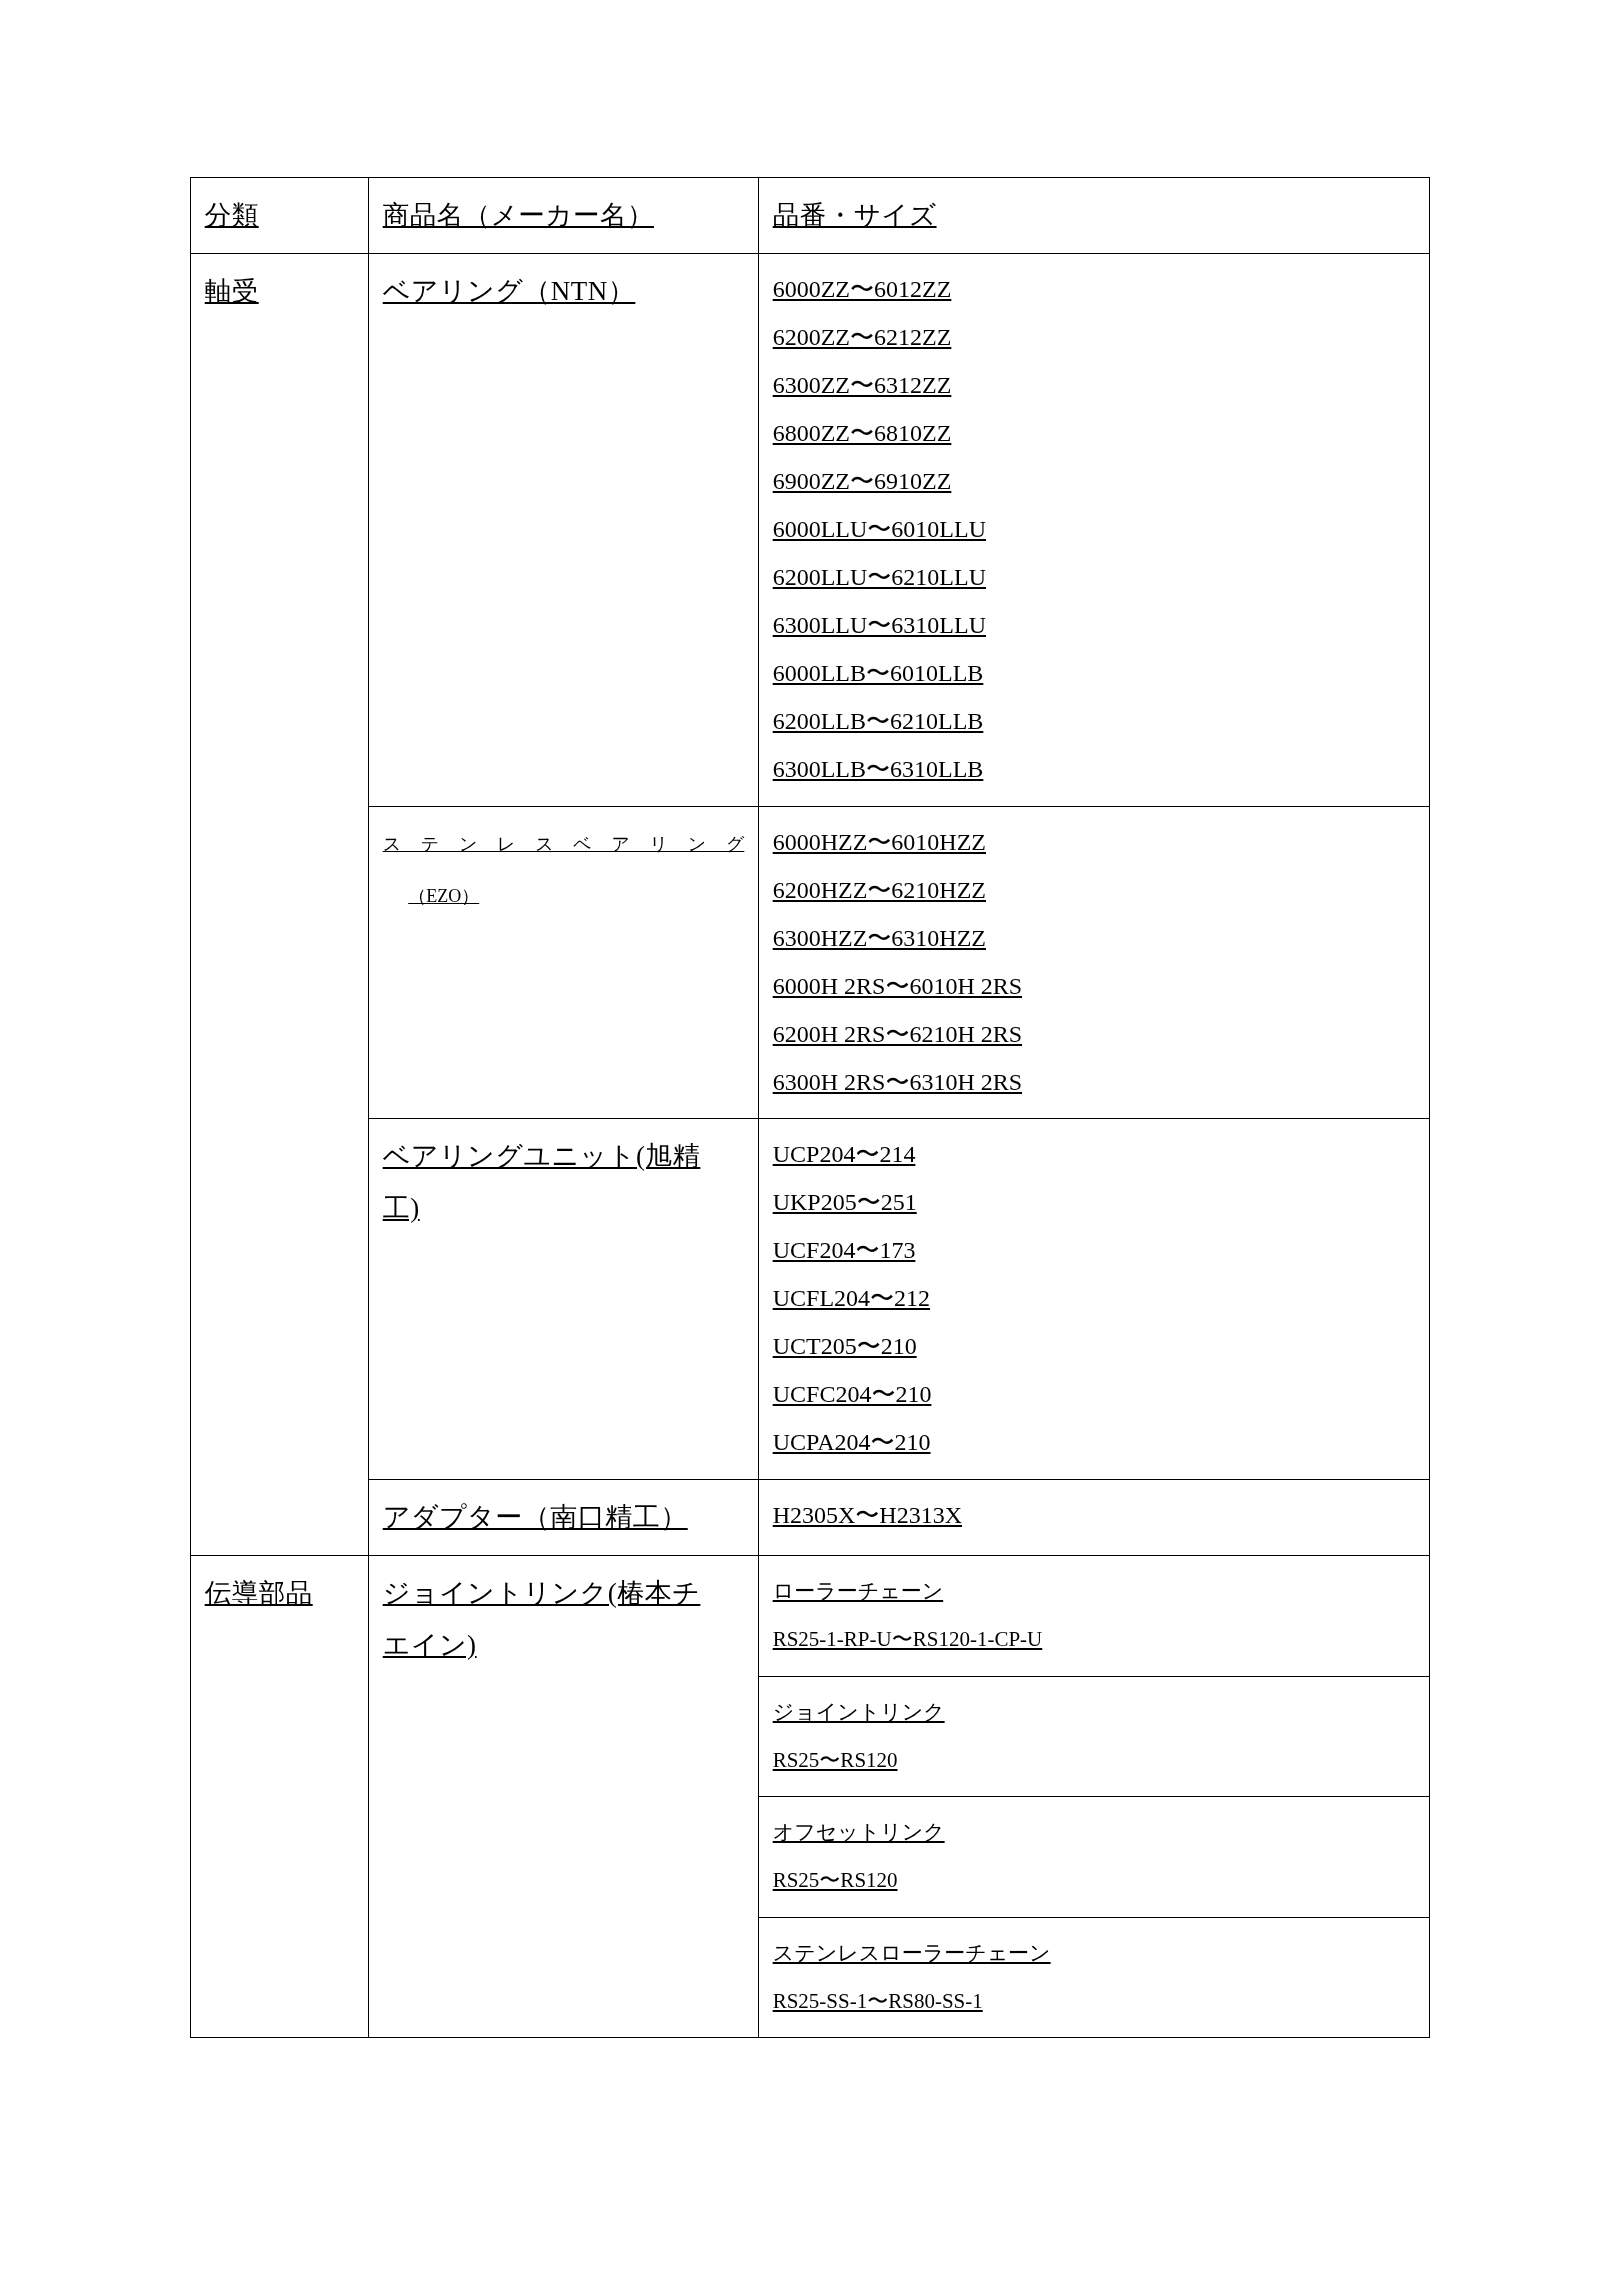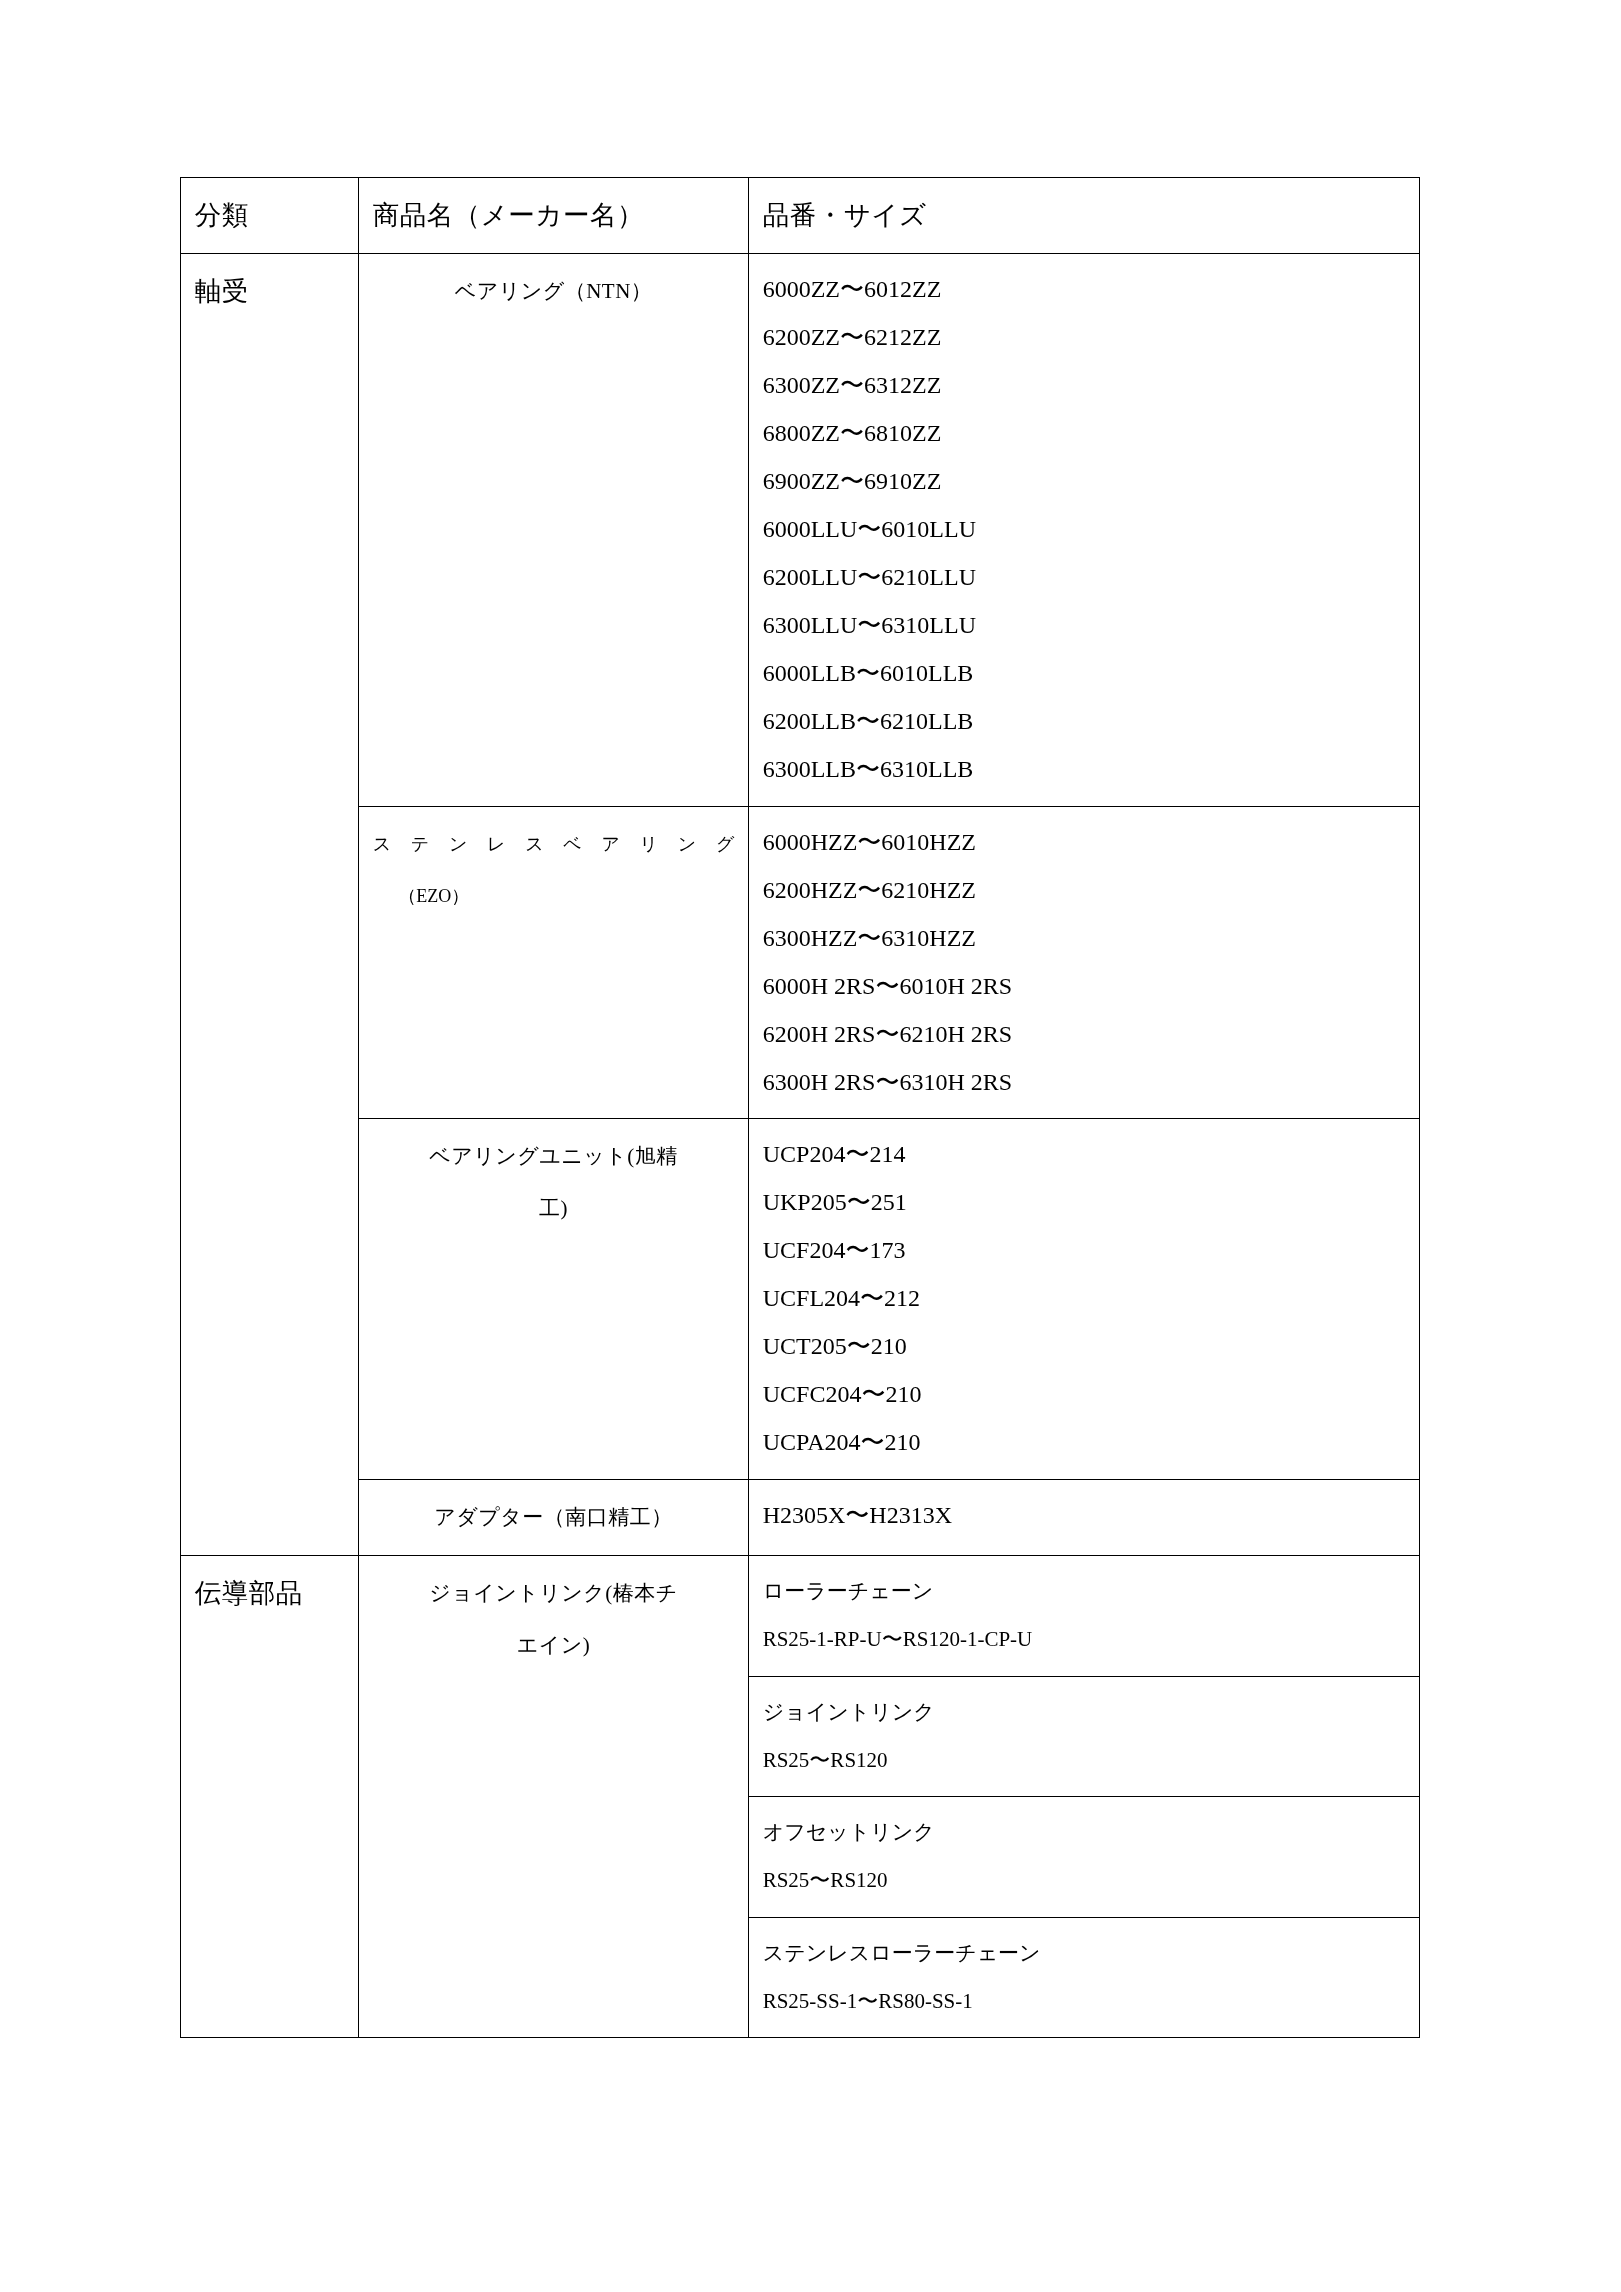--- a/index.html
+++ b/index.html
@@ -19,23 +19,24 @@
   .page {
     position: absolute;
     left: 0;
     top: 0;
     width: 1621px;
     height: 2293px;
   }
 
   .table-wrap {
     position: absolute;
-    left: 180px;
+    left: 190px;
     top: 177px;
     width: 1240px;
+    text-decoration: underline;
   }
 
   table.catalog {
     border-collapse: collapse;
     width: 1240px;
     table-layout: fixed;
   }
 
   table.catalog td {
     border: 1.5px solid #000000;
@@ -56,24 +57,23 @@
   .jp {
     font-family: "Liberation Serif", "DejaVu Serif", serif;
     font-size: 26.5px;
     line-height: 52px;
     letter-spacing: 0.5px;
     white-space: nowrap;
   }
 
   .jp-wrap {
     font-family: "Liberation Serif", "DejaVu Serif", serif;
-    font-size: 21px;
+    font-size: 27px;
     line-height: 52px;
     letter-spacing: 0.5px;
-    text-align: center;
   }
 
   
   .jp-justify {
     font-family: "Liberation Serif", "DejaVu Serif", serif;
     font-size: 18px;
     line-height: 52px;
     text-align: justify;
     text-align-last: justify;
   }

